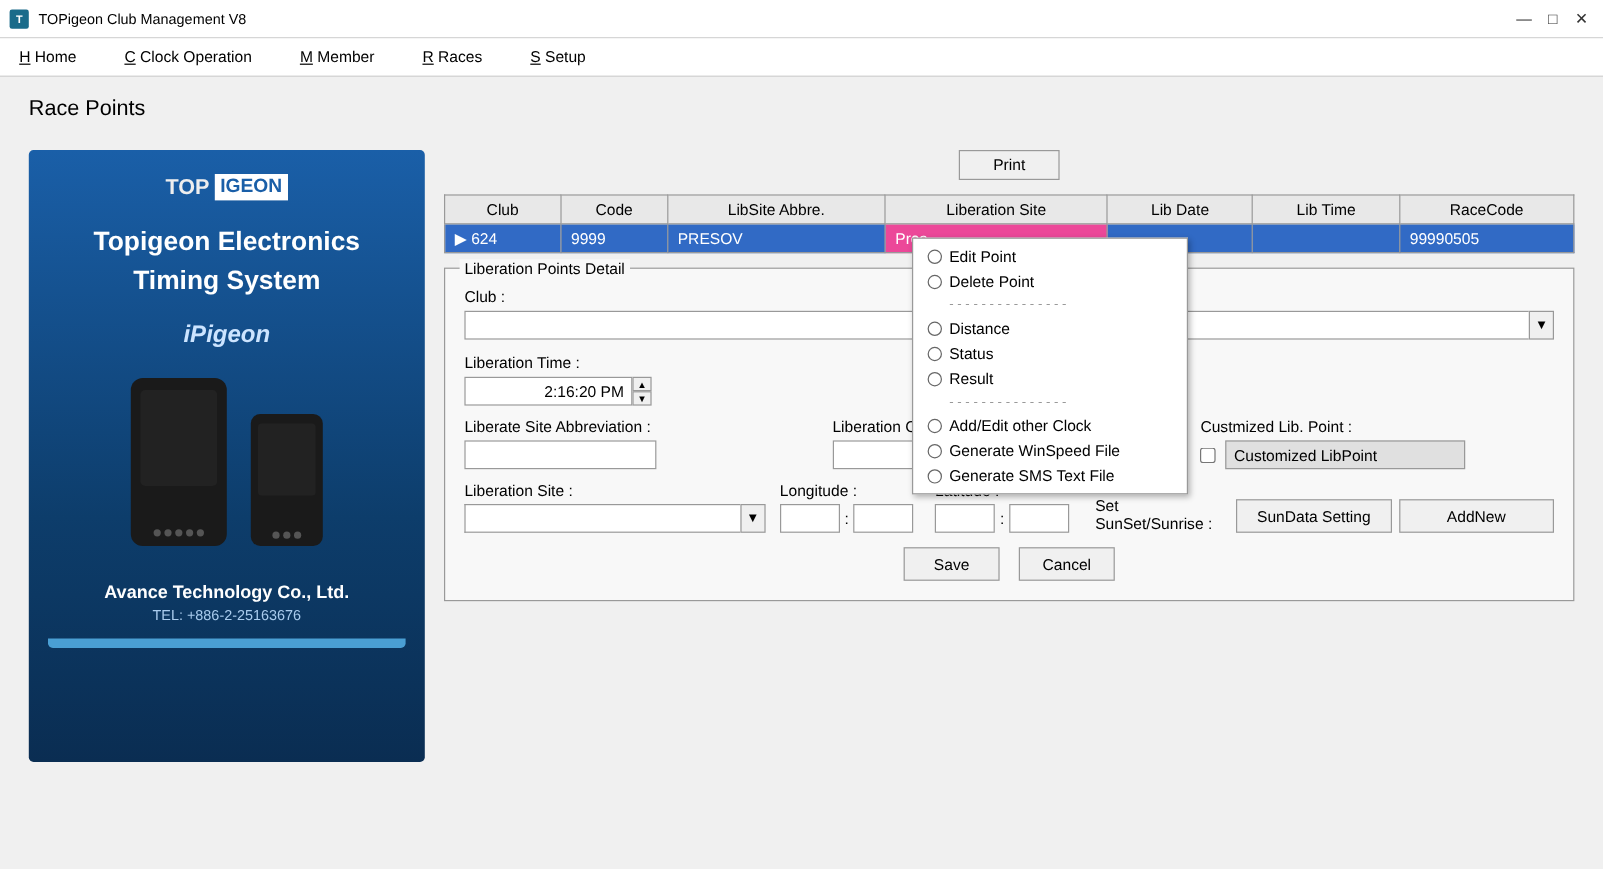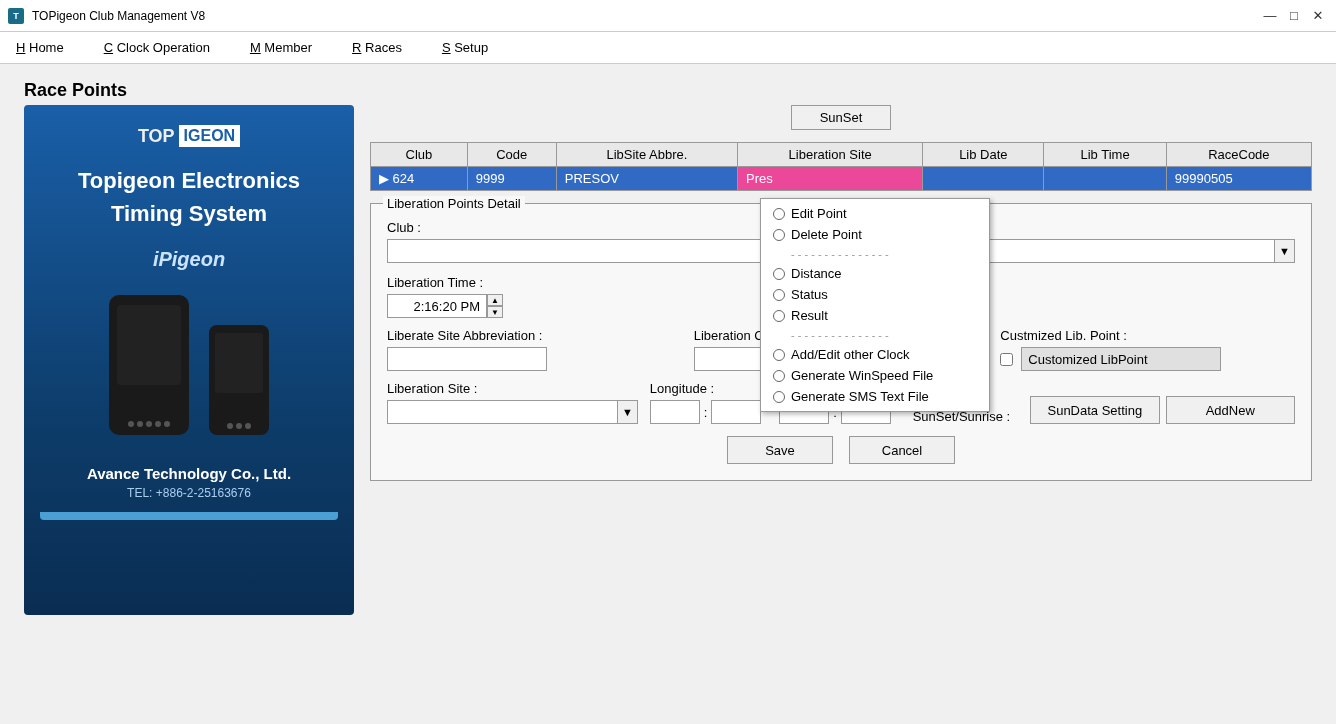--- a/index.html
+++ b/index.html
@@ -76,22 +76,22 @@
       text-decoration: none;
     }
     .menu-item u { text-decoration: underline; }
 
     
     .page-content {
       padding: 16px 24px;
     }
     .page-title {
       font-size: 18px;
-      font-weight: bold;
-      margin-bottom: 4px;
+      font-weight: normal;
+      margin-bottom: 24px;
       color: #000;
     }
 
     
     .main-layout {
       display: flex;
       gap: 16px;
     }
 
     
@@ -378,38 +378,38 @@
       font-size: 13px;
     }
 
     .action-buttons {
       display: flex;
       justify-content: center;
       gap: 16px;
       margin-top: 12px;
     }
     .action-btn {
-      width: 106px;
+      width: 80px;
       height: 28px;
       border: 1px solid #999;
       background: #f0f0f0;
       cursor: pointer;
       font-size: 13px;
     }
     .time-field {
       display: flex;
       align-items: center;
       gap: 0;
     }
     .time-input {
       height: 24px;
       border: 1px solid #999;
       padding: 2px 6px;
       font-size: 13px;
-      width: 100px;
+      width: 140px;
       text-align: right;
     }
     .spinner-btns {
       display: flex;
       flex-direction: column;
     }
     .spin-btn {
       height: 12px;
       width: 16px;
       border: 1px solid #999;
@@ -479,21 +479,21 @@
       </div>
 
       <div class="company-name">Avance Technology Co., Ltd.</div>
       <div class="company-tel">TEL: +886-2-25163676</div>
       <div class="blue-bar"></div>
     </div>
 
     <div class="right-panel">
 
       <div class="print-area">
-        <button class="print-btn">SunSet</button>
+        <button class="print-btn">Print</button>
       </div>
 
       <table class="data-table">
         <thead>
           <tr>
             <th>Club</th>
             <th>Code</th>
             <th>LibSite Abbre.</th>
             <th>Liberation Site</th>
             <th>Lib Date</th>

